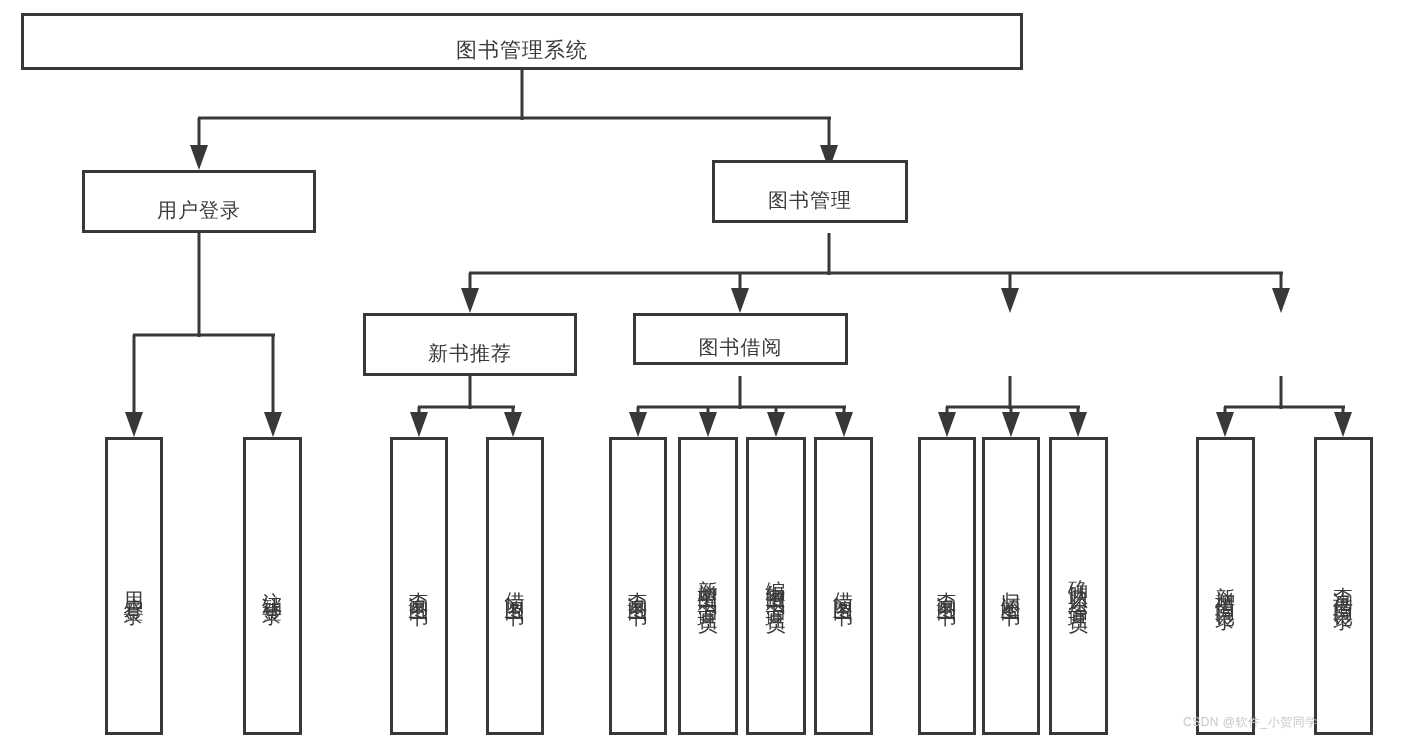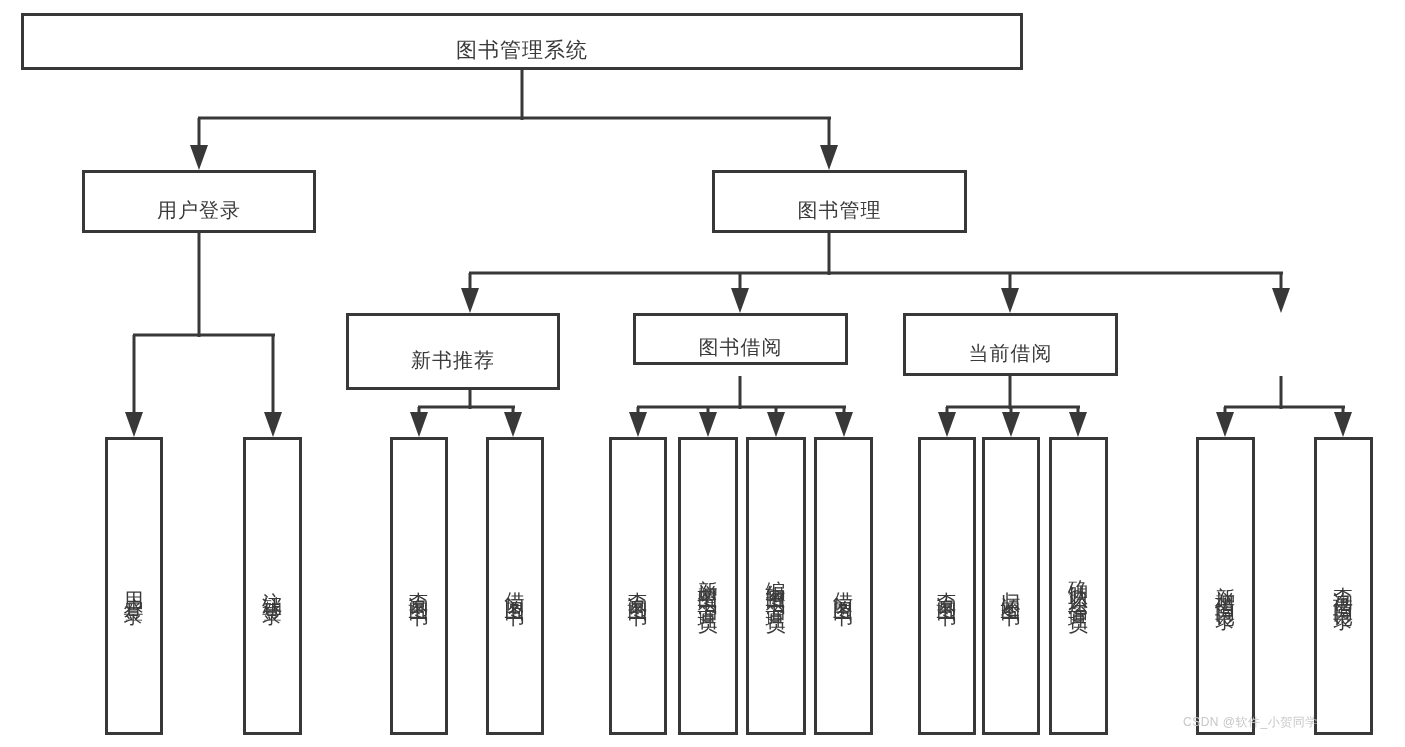--- a/index.html
+++ b/index.html
@@ -92,32 +92,29 @@
       <polygon points="1334,412 1352,412 1343,437"></polygon>
     </svg>
 
   <div class="box h root" style="left:21px;top:13px;width:1002px;height:57px">
     <span>图书管理系统</span>
   </div>
 
   <div class="box h" style="left:82px;top:170px;width:234px;height:63px">
     <span>用户登录</span>
   </div>
-  <div class="box h" style="left:712px;top:170px;width:255px;height:63px">
+  <div class="box h" style="left:712px;top:160px;width:196px;height:63px">
     <span>图书管理</span>
   </div>
 
-  <div class="box h" style="left:346px;top:313px;width:214px;height:77px">
+  <div class="box h" style="left:363px;top:313px;width:214px;height:63px">
     <span>新书推荐</span>
   </div>
   <div class="box h" style="left:633px;top:313px;width:215px;height:52px">
     <span>图书借阅</span>
-  </div>
-  <div class="box h" style="left:903px;top:313px;width:215px;height:63px">
-    <span>当前借阅</span>
   </div>
 
   <div class="box v" style="left:105px;top:437px;width:58px;height:298px">
     <span>用户登录</span>
   </div>
   <div class="box v" style="left:243px;top:437px;width:59px;height:298px">
     <span>注销登录</span>
   </div>
 
   <div class="box v" style="left:390px;top:437px;width:58px;height:298px">

